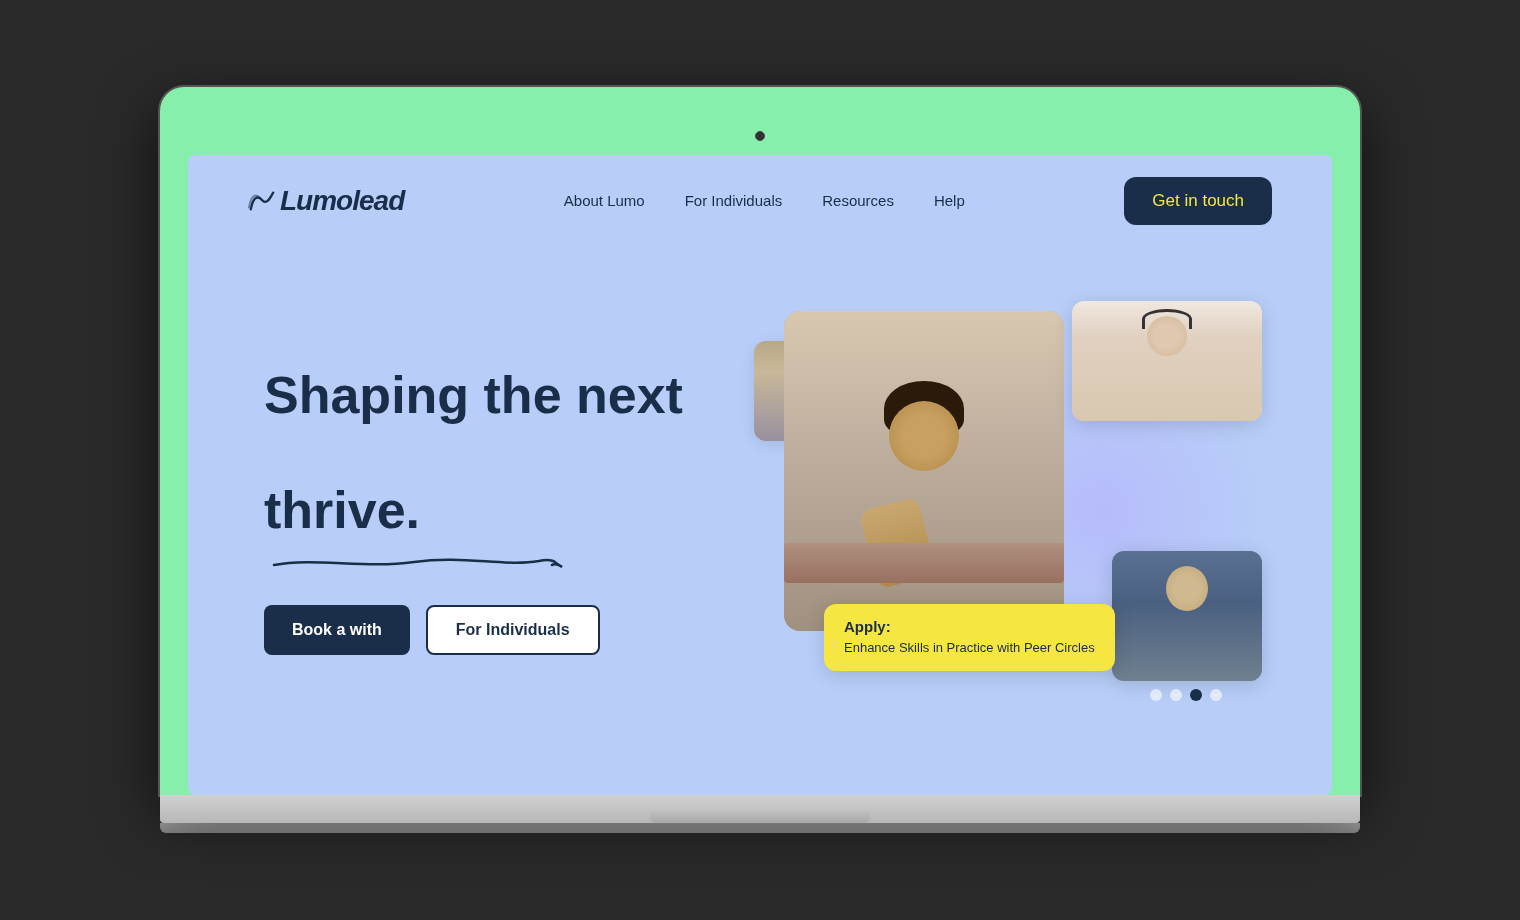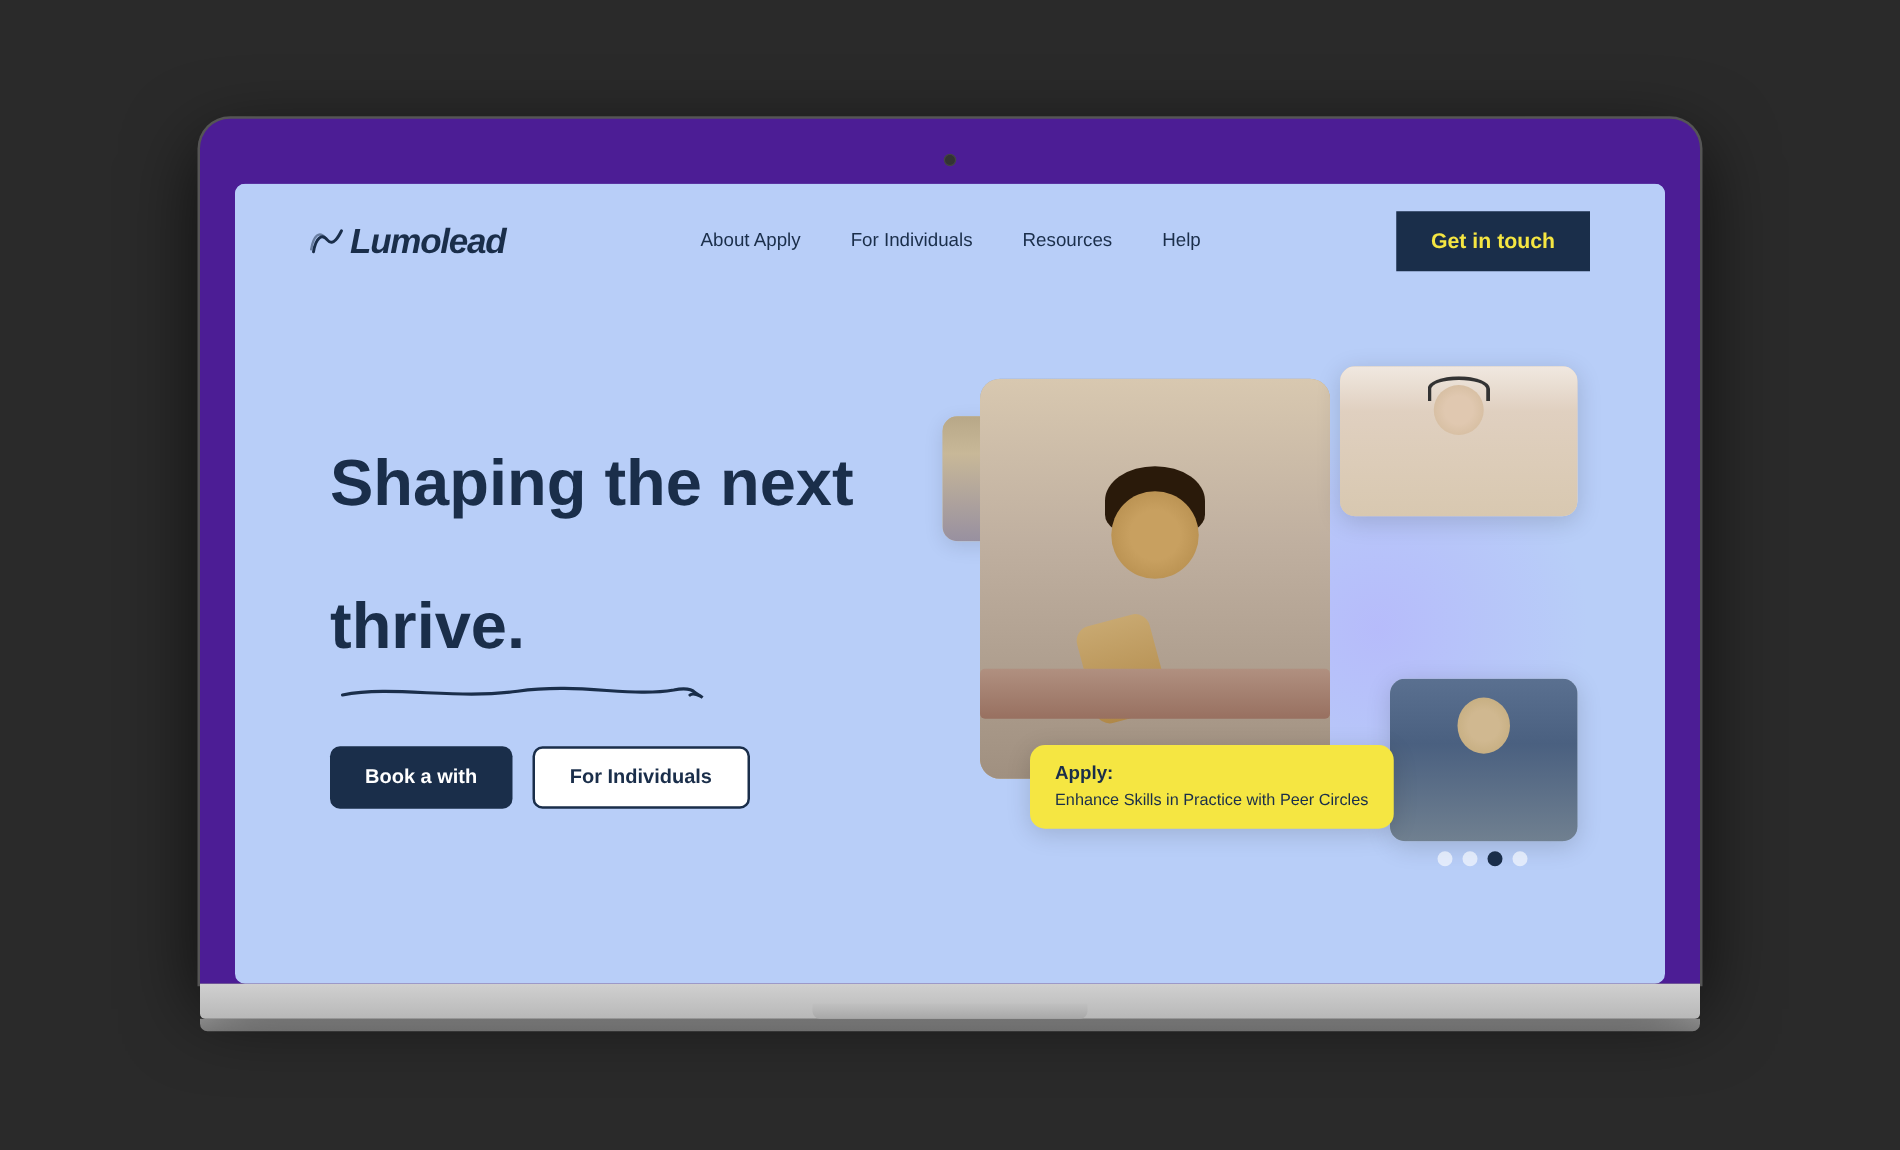--- a/index.html
+++ b/index.html
@@ -12,23 +12,23 @@
       font-family: -apple-system, BlinkMacSystemFont, 'Segoe UI', sans-serif;
     }
 
     
     .laptop-outer {
       width: 1200px;
       position: relative;
     }
 
     .laptop-screen-bezel {
-      background: #4c1d95;
+      background: #86efac;
       border-radius: 24px 24px 0 0;
-      padding: 28px 28px 0 28px;
+      padding: 44px 28px 0 28px;
       box-shadow: 0 0 0 2px #555, 0 20px 60px rgba(0,0,0,0.7);
       position: relative;
     }
 
     .laptop-camera {
       width: 10px;
       height: 10px;
       background: #333;
       border-radius: 50%;
       margin: 0 auto 14px;
@@ -116,23 +116,23 @@
       color: #1a2e4a;
       font-size: 15px;
       font-weight: 500;
     }
 
     .cta-button {
       background: #1a2e4a;
       color: #f5e642;
       border: none;
       padding: 14px 28px;
-      border-radius: 0;
+      border-radius: 12px;
       font-size: 17px;
-      font-weight: 700;
+      font-weight: 400;
       cursor: pointer;
       white-space: nowrap;
     }
 
     
     .hero {
       flex: 1;
       display: flex;
       align-items: center;
       padding: 20px 60px 40px;
@@ -458,21 +458,21 @@
           <div class="logo">
             <svg class="logo-icon" viewBox="0 0 30 22" fill="none" xmlns="http://www.w3.org/2000/svg">
               <path d="M3 20 C5 8, 10 4, 15 10 C20 16, 25 6, 27 2" stroke="#1a2e4a" stroke-width="2.5" stroke-linecap="round" fill="none"></path>
               <path d="M1 18 C3 6, 8 2, 13 8" stroke="#1a2e4a" stroke-width="2" stroke-linecap="round" fill="none" opacity="0.5"></path>
             </svg>
             <span>Lumolead</span>
           </div>
 
           <ul class="nav-links">
             <li>
-              <a href="#">About Apply</a>
+              <a href="#">About Lumo</a>
             </li>
             <li>
               <a href="#">For Individuals</a>
             </li>
             <li>
               <a href="#">Resources</a>
             </li>
             <li>
               <a href="#">Help</a>
             </li>

